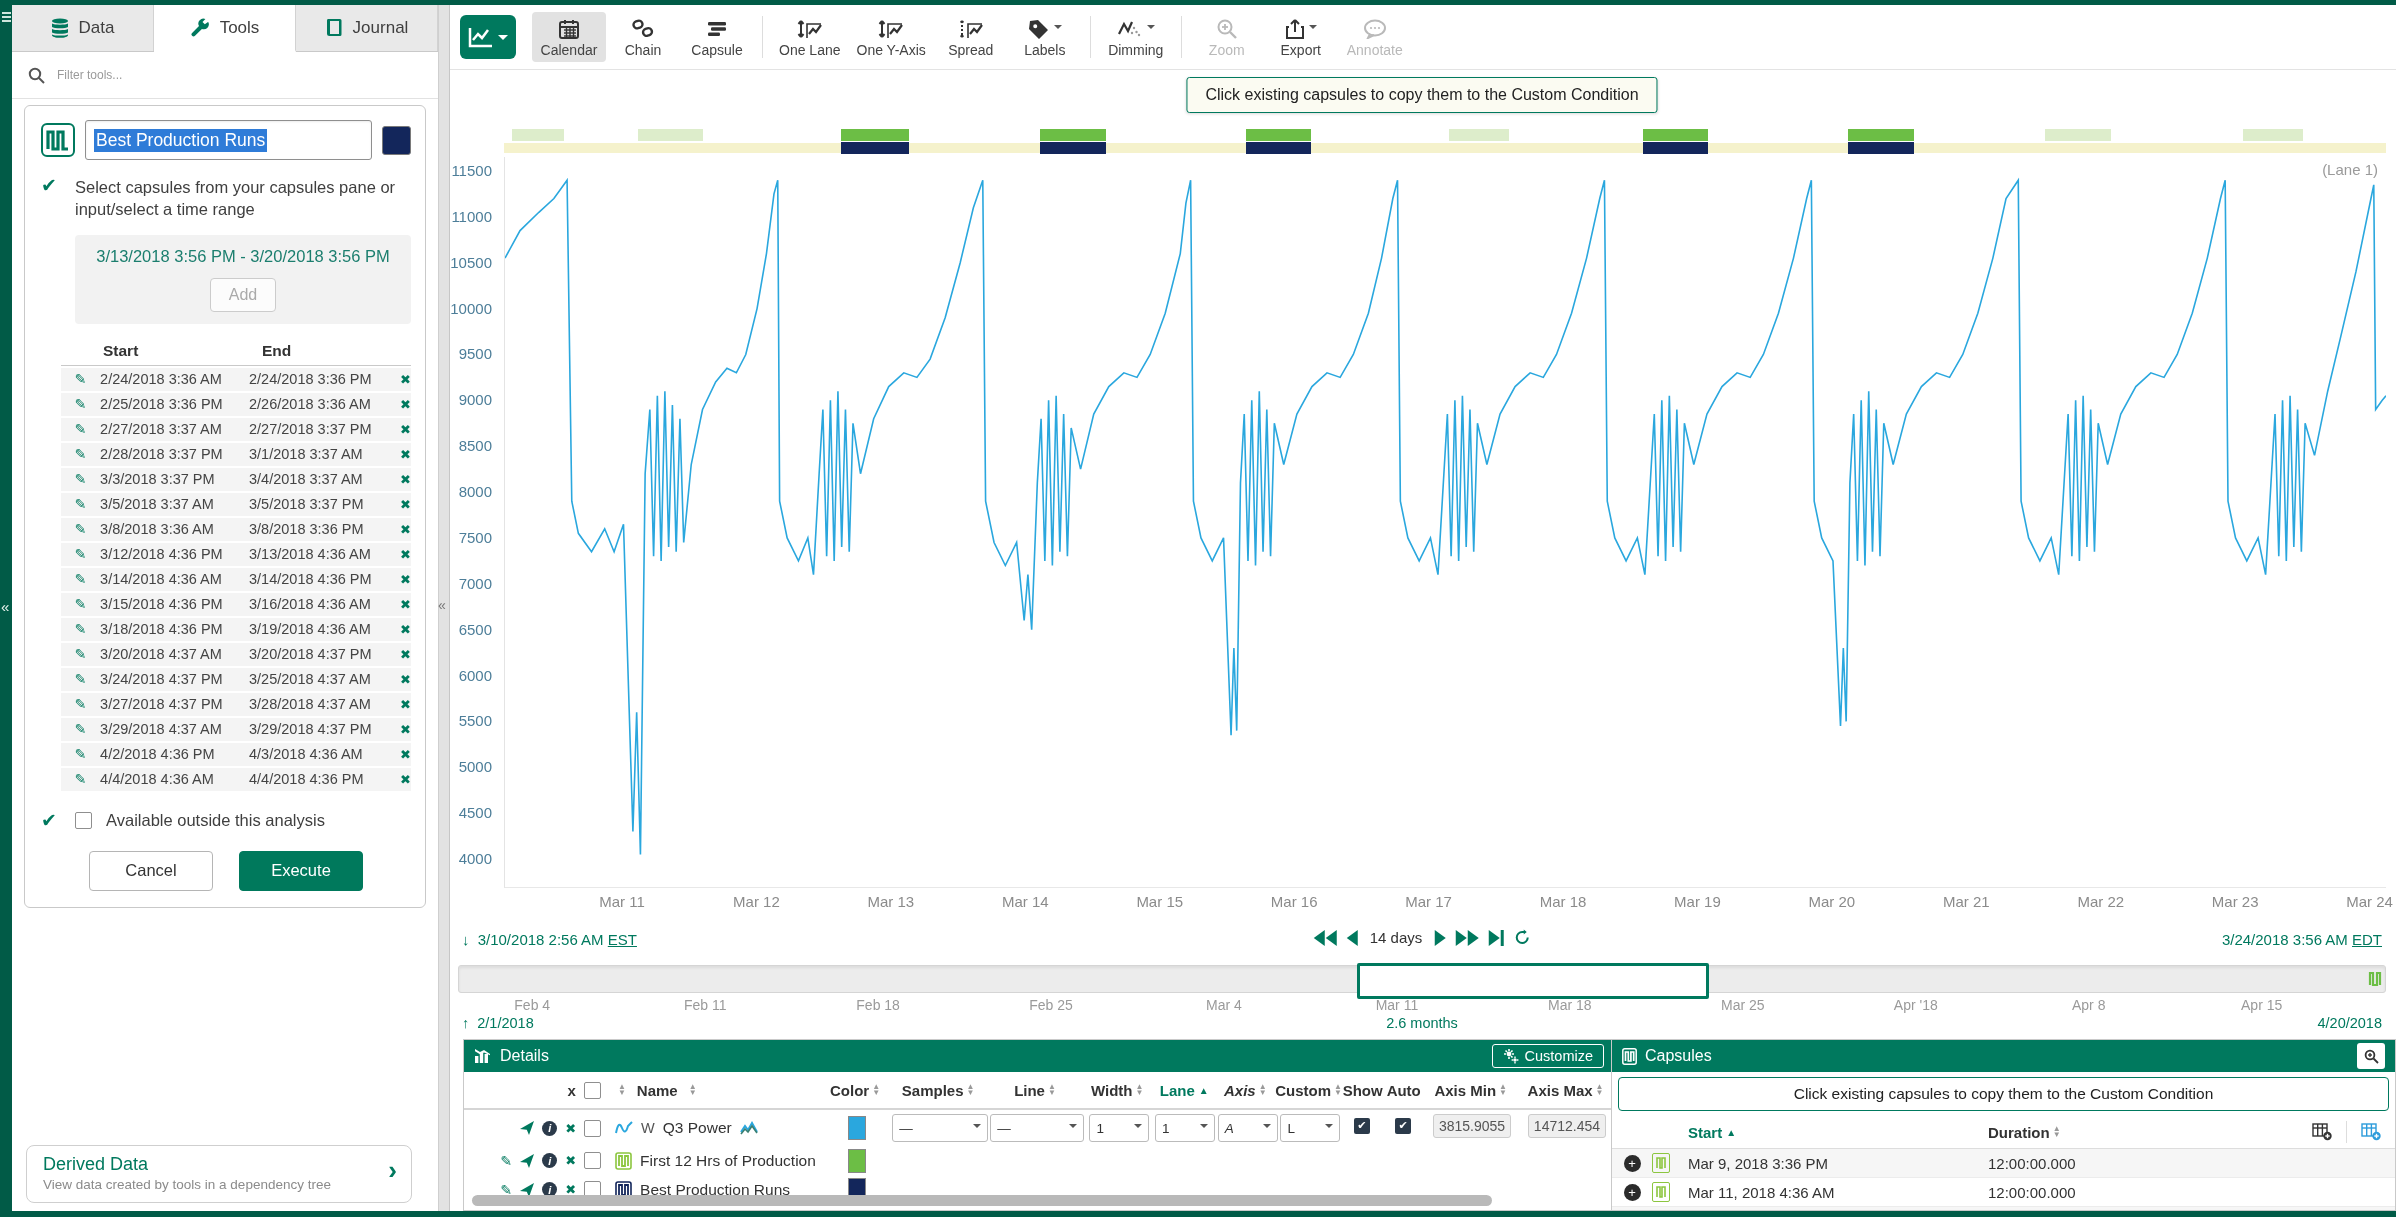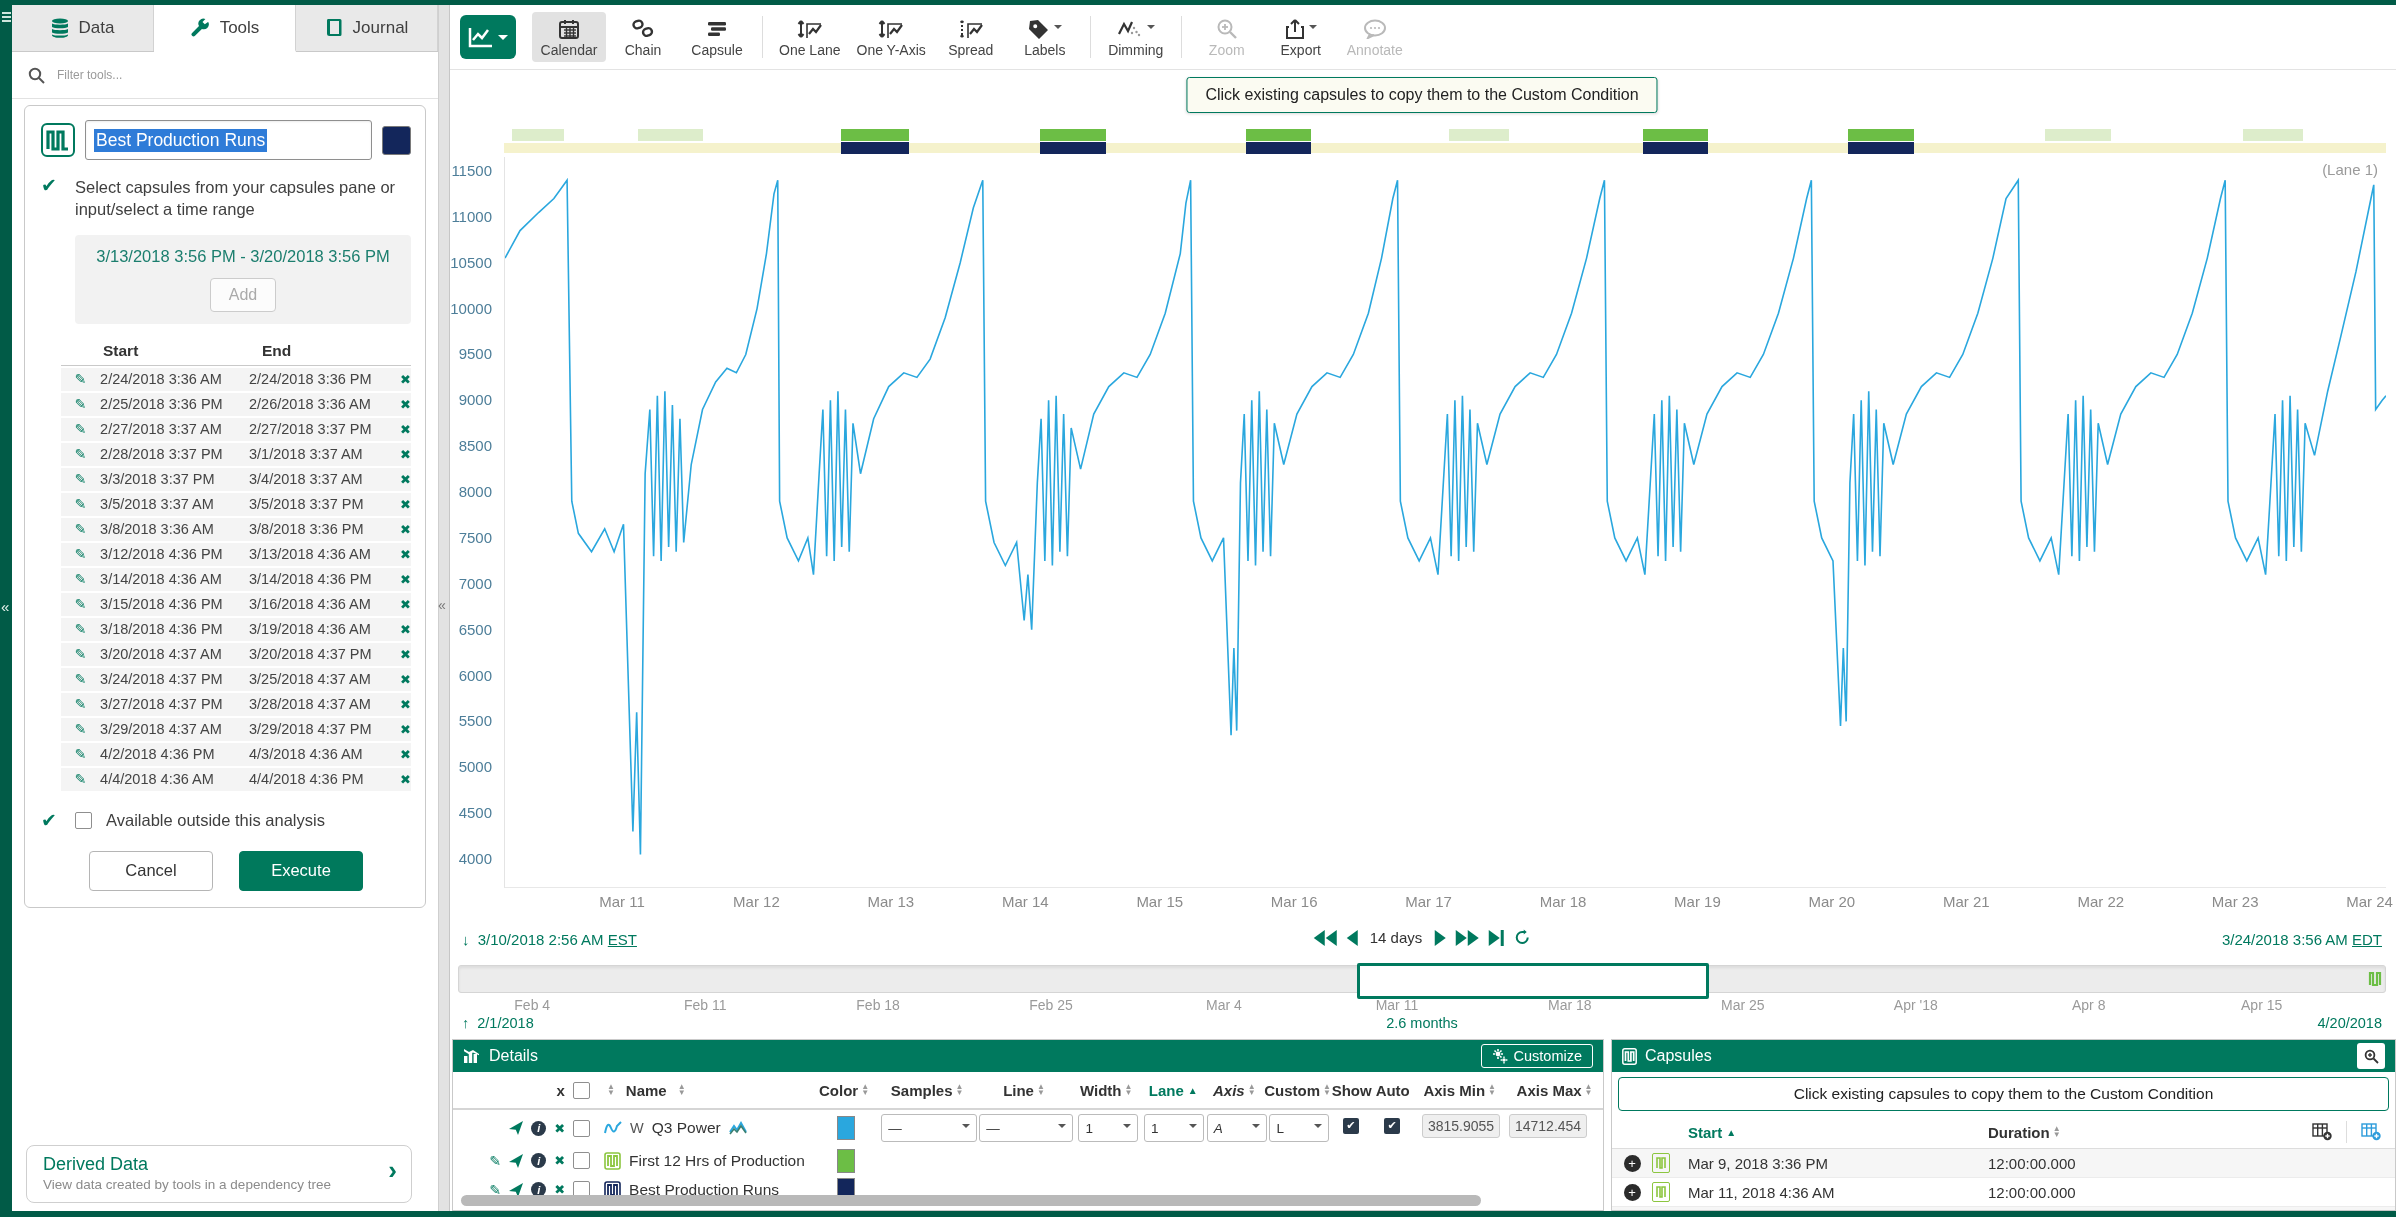--- a/index.html
+++ b/index.html
@@ -119,21 +119,21 @@
   .selwin{position:absolute;top:-3px;height:30px;background:#fff;border:3px solid #00795E;border-radius:2px;cursor:grab;}
   .track-cap{position:absolute;right:3px;top:5px;}
   .scrubticks{position:absolute;left:10px;right:10px;top:992px;height:18px;}
   .scrubticks span{position:absolute;transform:translateX(-50%);font-size:14px;color:#9a9a9a;white-space:nowrap;}
   .rangerow{position:absolute;left:10px;right:10px;top:1010px;height:22px;font-size:14.5px;color:#00795E;}
   .rangerow .rl{position:absolute;left:4px;}
   .rangerow .rc{position:absolute;left:50%;transform:translateX(-50%);}
   .rangerow .rr{position:absolute;right:4px;}
   
   .panel{position:absolute;top:1034px;bottom:0;border:1px solid #c9c9c9;background:#fff;overflow:hidden;}
-  .details-panel{left:4px;width:1150px;}
+  .details-panel{left:15px;width:1150px;}
   .capsules-panel{left:1163px;right:0;}
   .phead{height:32px;background:#00795E;color:#fff;display:flex;align-items:center;padding:0 10px;gap:8px;
       font-size:16px;}
   .customize{margin-left:auto;border:1px solid #fff;border-radius:3px;padding:3px 10px;font-size:14.5px;
       display:flex;align-items:center;gap:6px;cursor:pointer;}
   .maglens{margin-left:auto;width:28px;height:26px;background:#fff;border-radius:3px;display:flex;
       align-items:center;justify-content:center;cursor:pointer;}
   .dt-cols{display:flex;align-items:center;height:36px;border-bottom:2px solid #d5d5d5;font-weight:bold;
       font-size:15px;color:#333;}
   .sort{display:inline-flex;flex-direction:column;font-size:8px;line-height:6px;color:#999;margin:0 3px;cursor:pointer;}
@@ -144,21 +144,21 @@
   .c-color{width:70px;text-align:center;}
   .c-samples{width:100px;text-align:center;}
   .c-line{width:98px;text-align:center;}
   .c-width{width:70px;text-align:center;}
   .c-lane{width:64px;text-align:center;}
   .c-axis{width:64px;text-align:center;font-style:italic;}
   .c-align{width:64px;text-align:center;}
   .c-show{width:42px;text-align:center;}
   .c-auto{width:42px;text-align:center;}
   .c-min{width:98px;text-align:center;}
-  .c-max{width:96px;text-align:left;}
+  .c-max{width:96px;text-align:center;}
   .hdr-flex{display:inline-flex;align-items:center;justify-content:center;width:100%;}
   .dt-row{display:flex;align-items:center;font-size:15.5px;color:#333;}
   .dt-row.r1{height:36px;}
   .dt-row.r2,.dt-row.r3{height:29px;}
   .rowic{color:#00795E;font-size:14px;cursor:pointer;}
   .infoic{width:15px;height:15px;border-radius:50%;background:#2b3a4a;color:#fff;font-size:11px;font-weight:bold;
       display:inline-flex;align-items:center;justify-content:center;cursor:pointer;font-style:italic;}
   .xdel{color:#00795E;font-weight:bold;font-size:13px;cursor:pointer;}
   .cswatch{display:inline-block;width:16px;height:22px;border:1px solid #888;vertical-align:middle;cursor:pointer;}
   .miniselect{display:inline-flex;align-items:center;justify-content:space-between;background:#fff;

